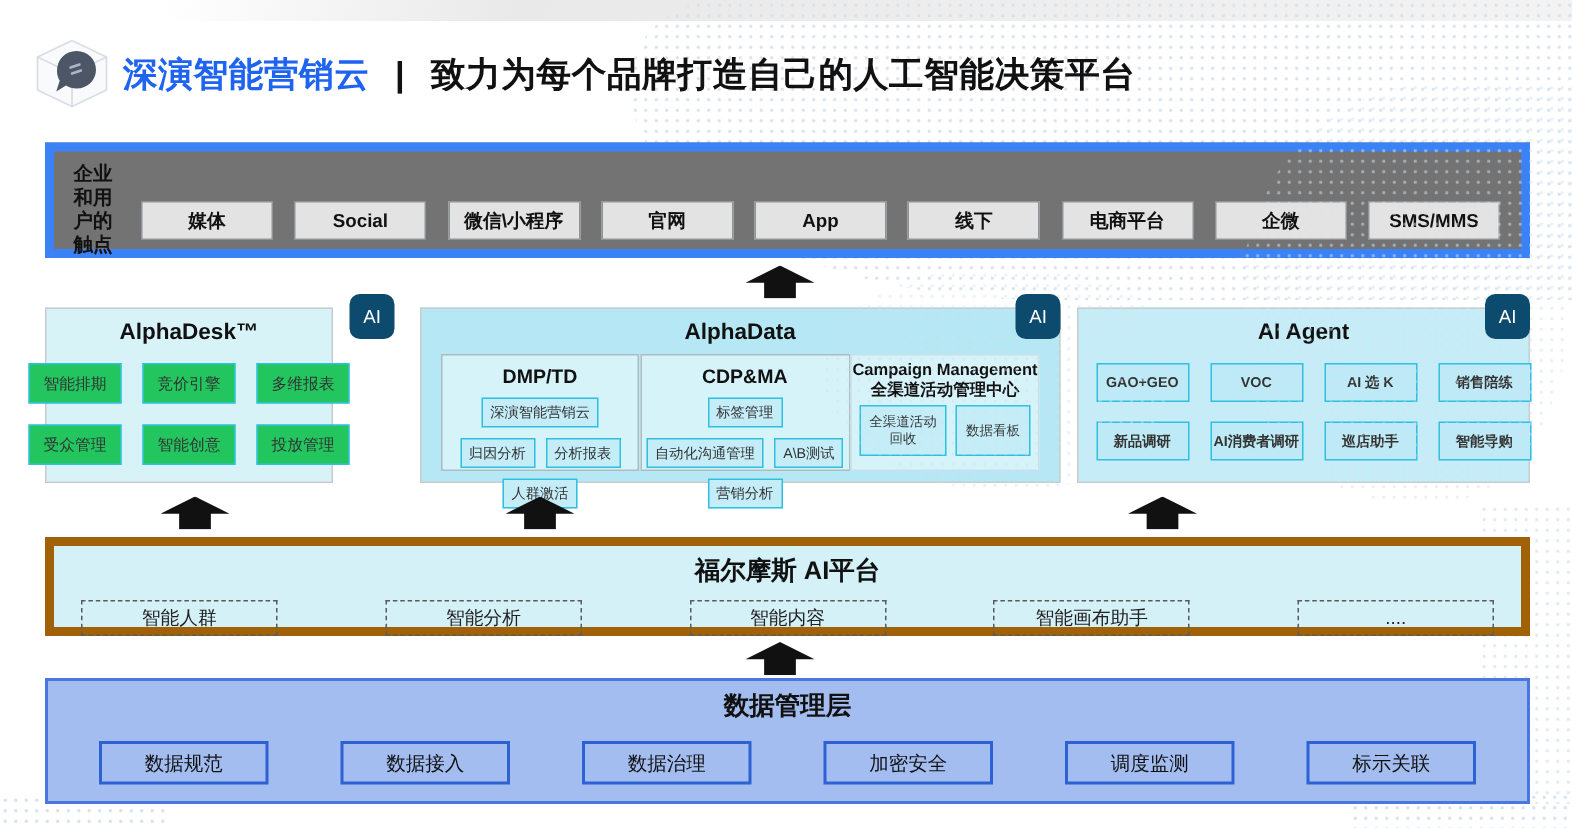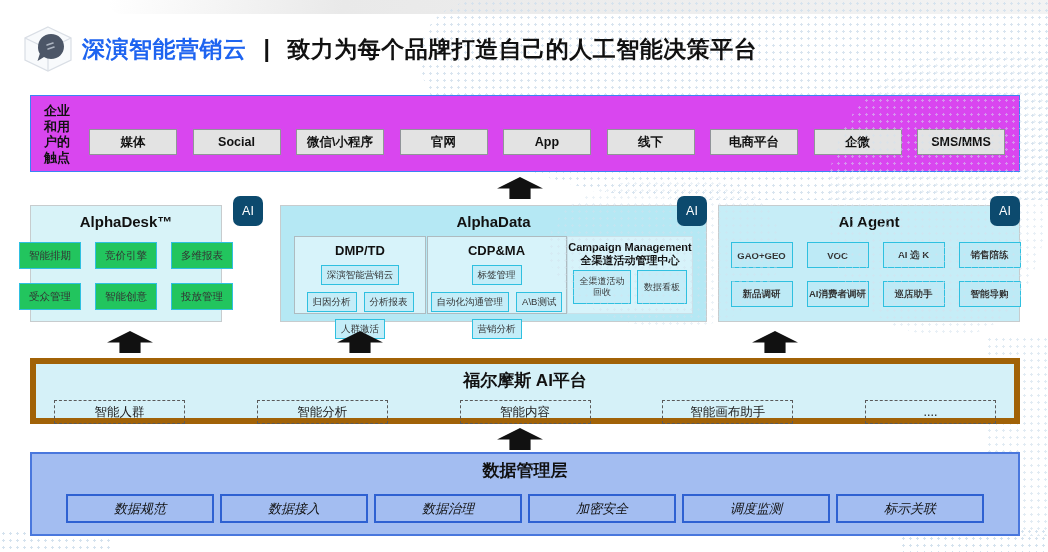--- a/index.html
+++ b/index.html
@@ -19,21 +19,21 @@
            background:linear-gradient(100deg,rgba(236,236,236,0) 0%,#e9e9e9 25%,#f3f3f3 100%);
            border-bottom-left-radius:22px;}
   
   .hdr{position:absolute;left:22px;top:26px;display:flex;align-items:center;z-index:2;}
   .logo{width:52px;height:46px;flex:0 0 auto;}
   .title{margin-left:8px;font-size:23px;font-weight:bold;letter-spacing:.5px;white-space:nowrap;}
   .brand{color:#1e64f0;}
   .sep{margin:0 10px;color:#111;}
   
   .touchbar{position:absolute;left:30px;top:95px;width:990px;height:77px;z-index:2;
-            background:#d946ef;border:1px solid #3b82f6;box-sizing:border-box;}
+            background:#737373;border:6px solid #3b82f6;box-sizing:border-box;}
   .tp-label{position:absolute;left:13px;top:7px;width:29px;font-size:13px;font-weight:bold;
             line-height:15.5px;word-break:break-all;color:#111;}
   .tp-items{position:absolute;left:58px;right:14px;top:33px;display:flex;justify-content:space-between;}
   .tp-box{width:88px;height:26px;background:#e3e3e3;border:1px solid #909498;box-sizing:border-box;
           display:flex;align-items:center;justify-content:center;font-size:12.5px;font-weight:bold;white-space:nowrap;}
   
   .arrow{position:absolute;width:46px;height:22px;background:#111;z-index:2;
          clip-path:polygon(50% 0%,100% 52%,73% 52%,73% 100%,27% 100%,27% 52%,0% 52%);}
   
   .panel{position:absolute;top:205px;height:117px;z-index:2;box-sizing:border-box;border:1px solid #c7ccce;}
@@ -65,22 +65,22 @@
             background:#d5f1f8;border:6px solid #a16207;box-sizing:border-box;}
   .platform-title{font-weight:bold;font-size:17px;text-align:center;margin-top:5px;}
   .platform-list{display:flex;justify-content:space-between;padding:0 18px;margin-top:8px;}
   .dash-box{width:131px;height:24px;border:1px dashed #5a5a5a;box-sizing:border-box;color:#222;
             display:flex;align-items:center;justify-content:center;font-size:12.5px;white-space:nowrap;}
   
   .datalayer{position:absolute;left:30px;top:452px;width:990px;height:84px;z-index:2;
              background:#a3bdf1;border:2px solid #4977dd;box-sizing:border-box;}
   .datalayer-title{font-weight:bold;font-size:17px;text-align:center;margin-top:5px;}
   .data-list{display:flex;justify-content:space-between;padding:0 34px;margin-top:12px;}
-  .dl-box{width:148px;height:29px;border:2px solid #2e61d2;box-sizing:border-box;
-          display:flex;align-items:center;justify-content:center;font-size:13px;white-space:nowrap;font-style:italic;}
+  .dl-box{width:113px;height:29px;border:2px solid #2e61d2;box-sizing:border-box;
+          display:flex;align-items:center;justify-content:center;font-size:13px;white-space:nowrap;}
 </style>
 </head>
 <body>
 
 <div class="stage">
 
   <div class="topband"></div>
   <div class="dots a"></div>
   <div class="dots b"></div>
   <div class="dots c"></div>

